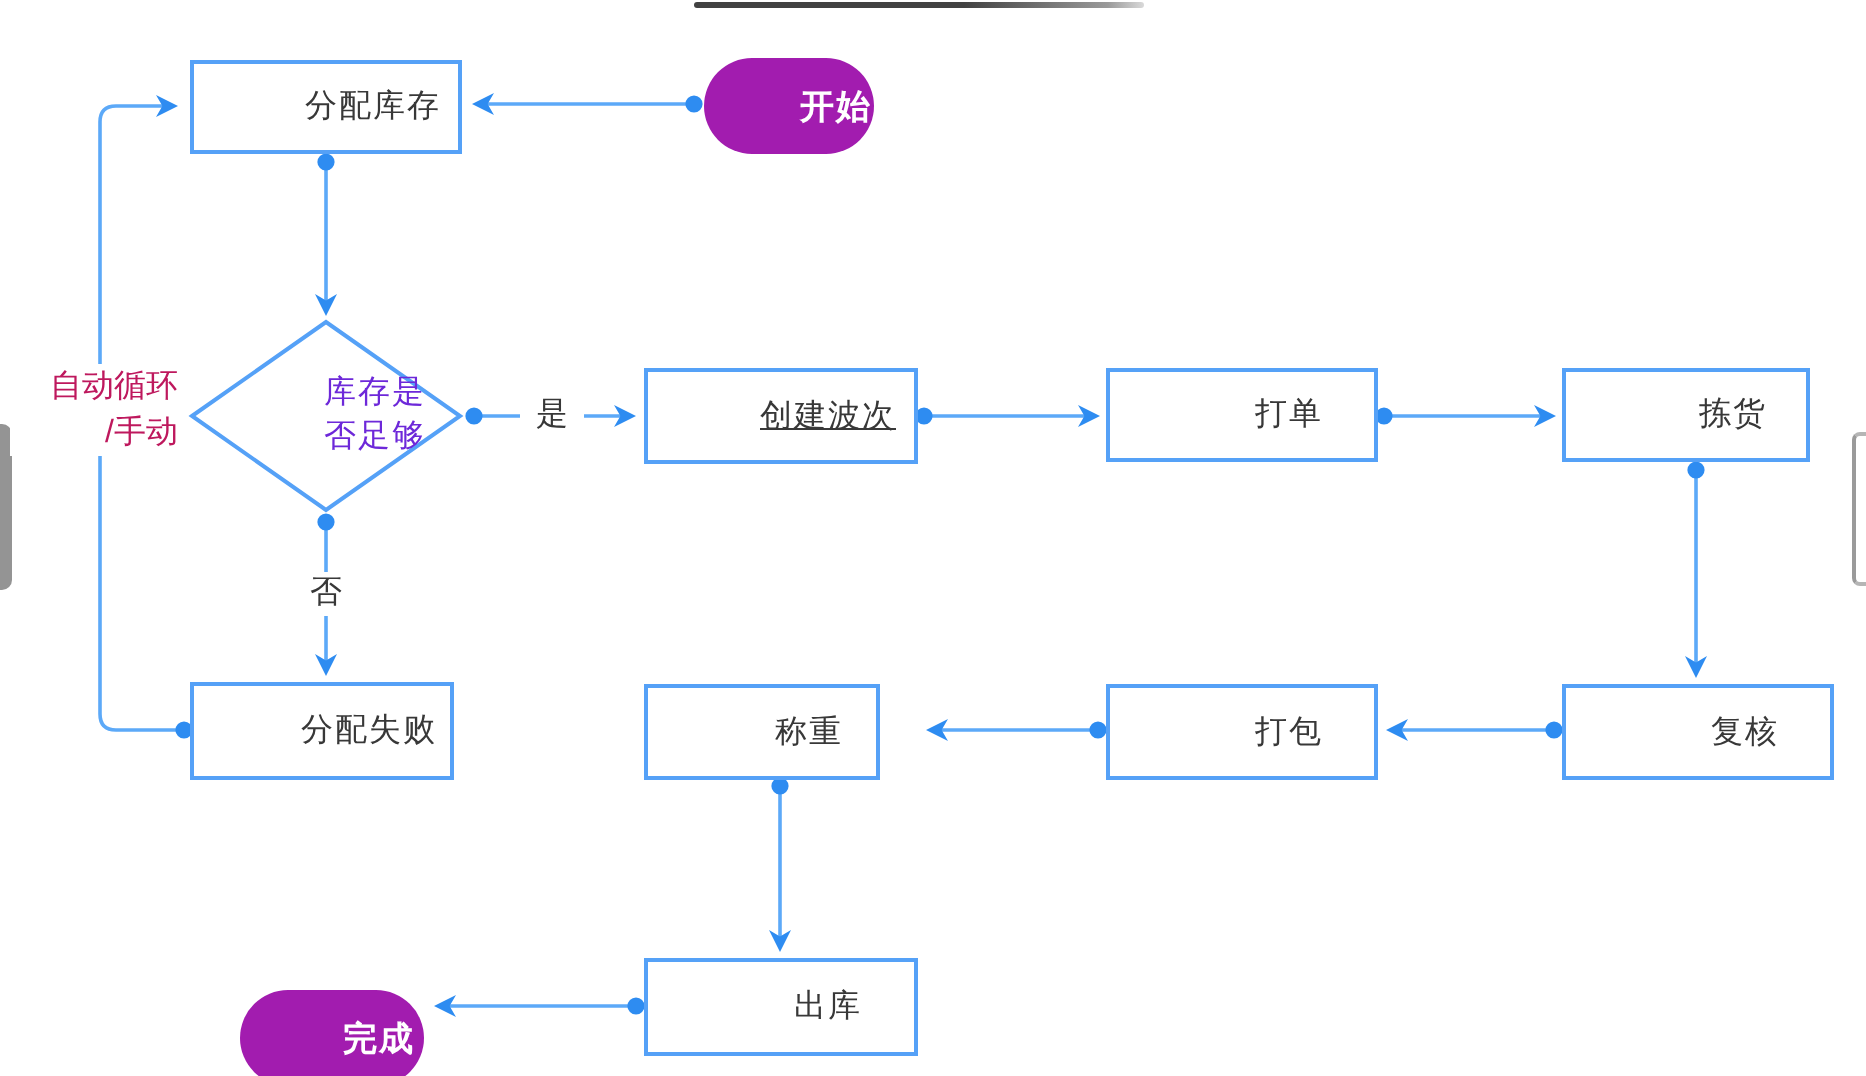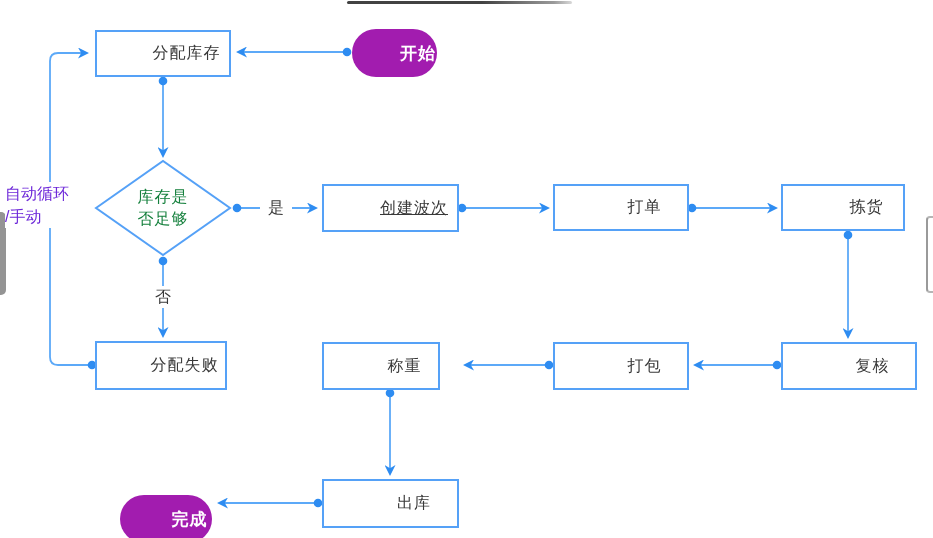--- a/index.html
+++ b/index.html
@@ -25,35 +25,35 @@
     background:#ffffff;
     border:2px solid #55a1f7;
   }
   .terminal{
     background:#a21caf;
     color:#ffffff;font-weight:bold;font-size:17px;
     border-radius:24px;
   }
   .diamond-label{
     position:absolute;
-    text-align:center;
-    font-size:16px;line-height:22px;color:#15803d;
+    text-align:right;
+    font-size:16px;line-height:22px;color:#6d28d9;
     letter-spacing:1px;
   }
   .edge-label{
     position:absolute;
     background:#ffffff;
     text-align:center;
     font-size:16px;color:#383838;
   }
   .loop-label{
     position:absolute;
     background:#ffffff;
-    text-align:left;
-    font-size:16px;line-height:23px;color:#6d28d9;
+    text-align:right;
+    font-size:16px;line-height:23px;color:#be185d;
   }
   .top-bar{
     position:absolute;left:347px;top:1px;width:225px;height:3px;
     border-radius:2px;
     background:linear-gradient(to right,#424242 60%,#9a9a9a 92%,#d9d9d9);
   }
   .left-tab{
     position:absolute;left:0;top:212px;width:6px;height:83px;
     background:#949494;
     border-radius:0 5px 5px 0;

